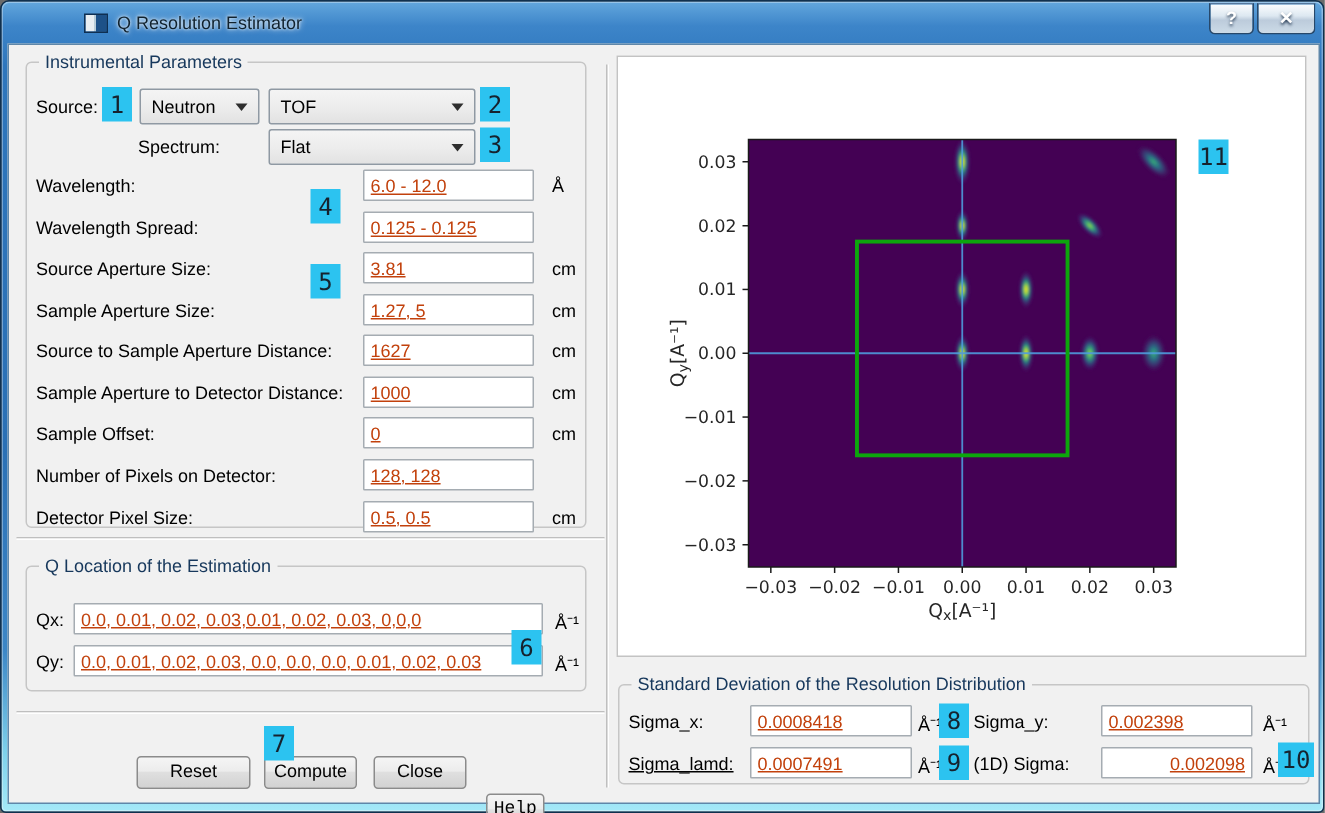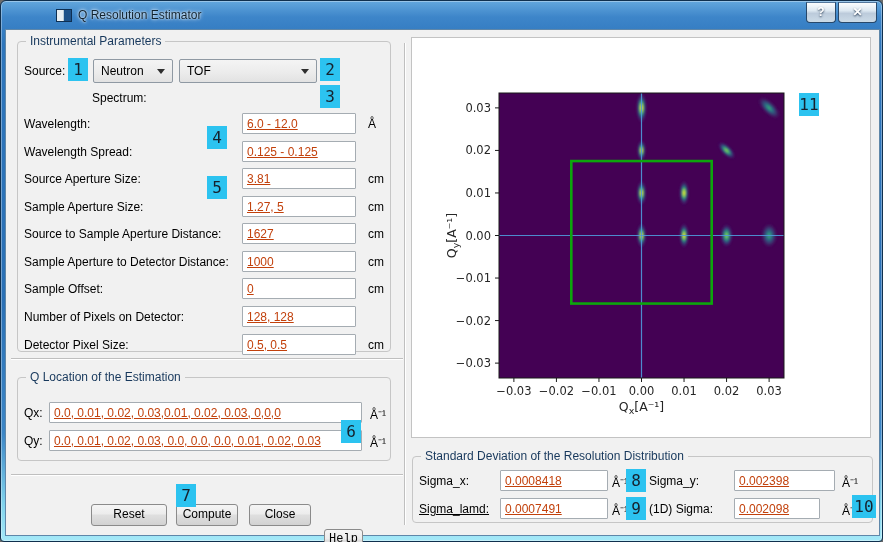--- a/index.html
+++ b/index.html
@@ -57,20 +57,24 @@
     <div class="combo" style="left:75px;top:17px;width:80px;">
       <span>Neutron</span>
       <span class="caret"></span>
     </div>
     <div class="combo" style="left:161px;top:17px;width:138px;">
       <span>TOF</span>
       <span class="caret"></span>
     </div>
 
     <span class="lbl" style="left:74px;top:49px;">Spectrum:</span>
+    <div class="combo" style="left:161px;top:44px;width:138px;">
+      <span>Flat</span>
+      <span class="caret"></span>
+    </div>
 
     <div class="frow" style="top:71px;">
       <span class="flabel">Wavelength:</span>
       <input class="txt finput" value="6.0 - 12.0" style="">
       <span class="funit">Å</span>
     </div>
     <div class="frow" style="top:99px;">
       <span class="flabel">Wavelength Spread:</span>
       <input class="txt finput" value="0.125 - 0.125" style="">
       <span class="funit"></span>
@@ -224,21 +228,21 @@
     <span class="lbl" style="left:6px;top:17px;">Sigma_x:</span>
     <input class="txt" style="left: 87px; top: 13px; width: 108px;" value="0.0008418">
     <span class="lbl" style="left:199px;top:17px;">Å⁻¹</span>
     <span class="lbl" style="left:236px;top:17px;">Sigma_y:</span>
     <input class="txt" style="left: 321px; top: 13px; width: 101px;" value="0.002398">
     <span class="lbl" style="left:429px;top:17px;">Å⁻¹</span>
     <span class="lbl" style="left:6px;top:45px;text-decoration:underline;">Sigma_lamd:</span>
     <input class="txt" style="left: 87px; top: 41px; width: 108px;" value="0.0007491">
     <span class="lbl" style="left:199px;top:45px;">Å⁻¹</span>
     <span class="lbl" style="left:236px;top:45px;">(1D) Sigma:</span>
-    <input class="txt" style="left: 321px; top: 41px; width: 86px;" value="0.002098">
+    <input class="txt" style="left: 321px; top: 41px; width: 101px; text-align: right;" value="0.002098">
     <span class="lbl" style="left:429px;top:45px;">Å⁻¹</span>
   </div>
 
   <div class="badge" style="left:67px;top:57px;">1</div>
   <div class="badge" style="left:319px;top:57px;">2</div>
   <div class="badge" style="left:319px;top:84px;">3</div>
   <div class="badge" style="left:206px;top:125px;">4</div>
   <div class="badge" style="left:206px;top:175px;">5</div>
   <div class="badge" style="left:340px;top:419px;">6</div>
   <div class="badge" style="left:175px;top:483px;">7</div>

